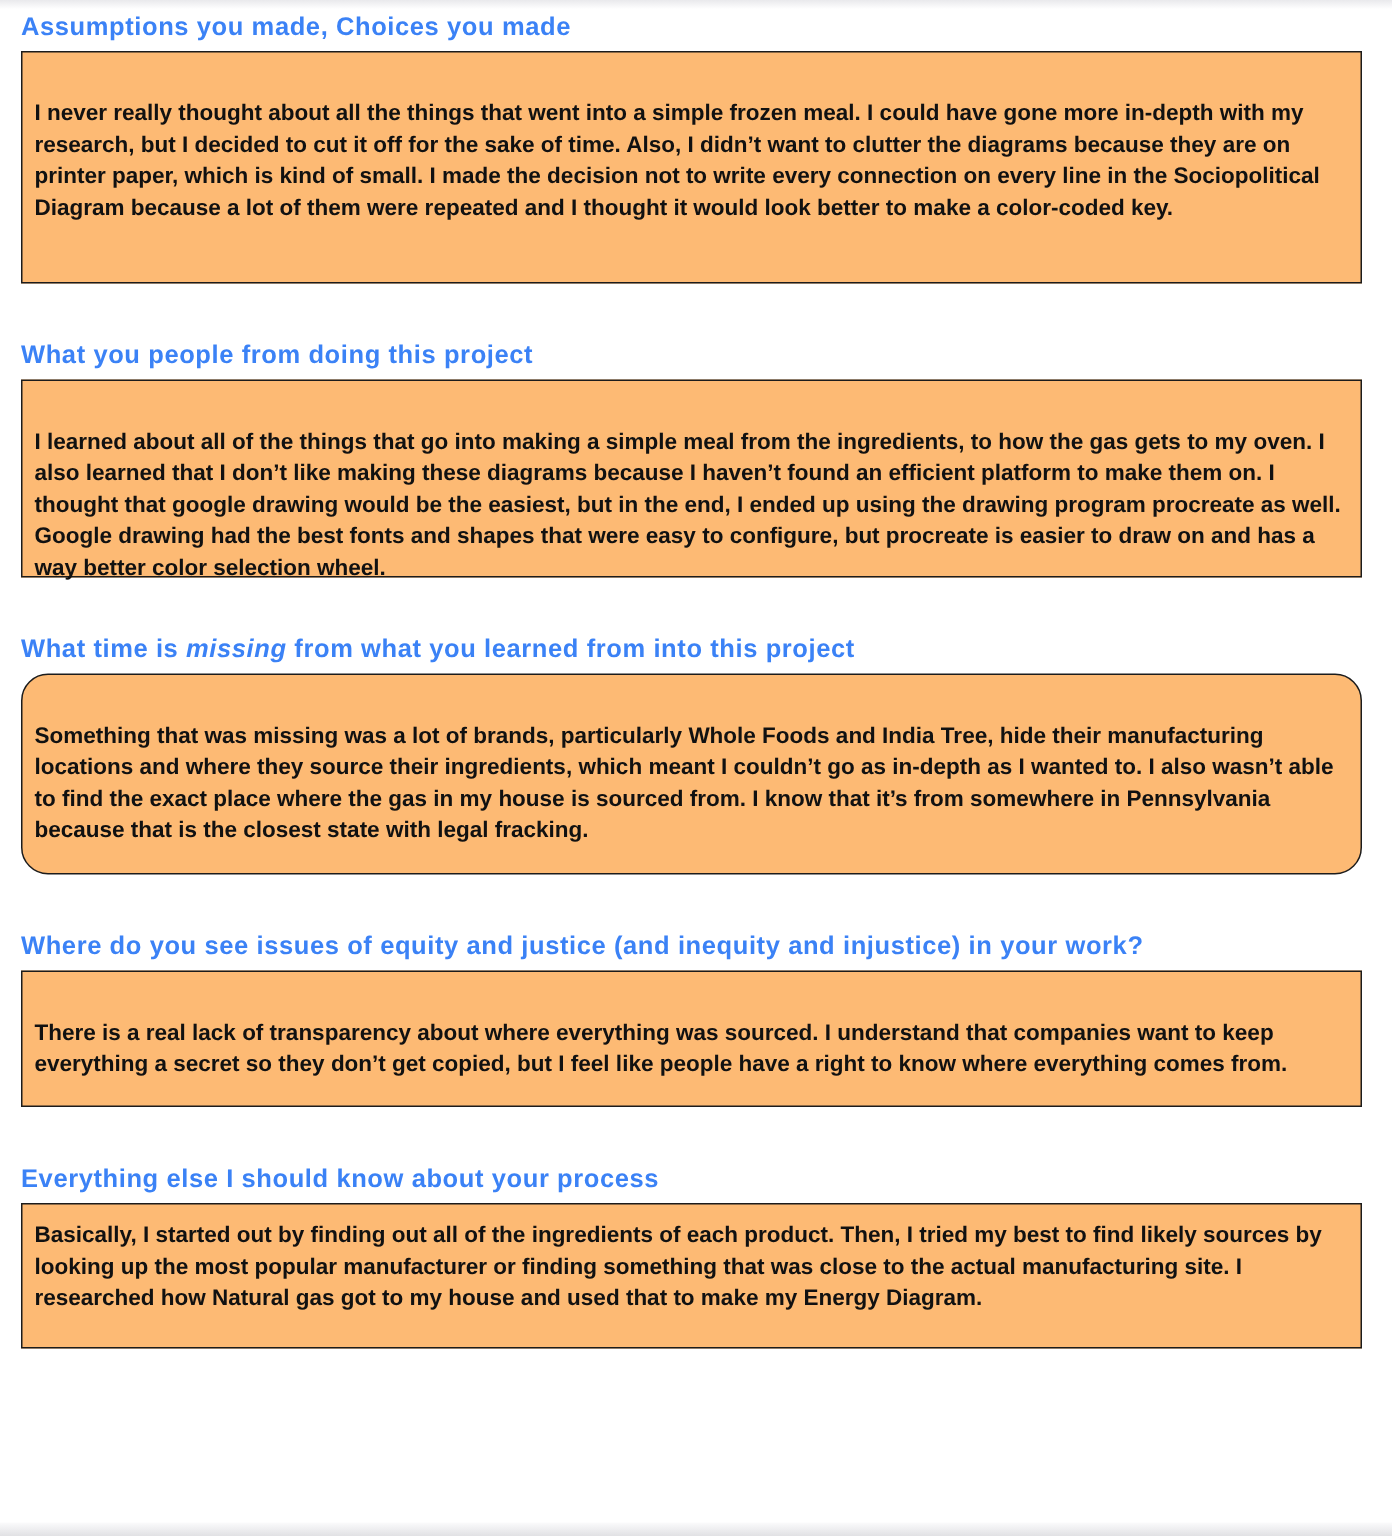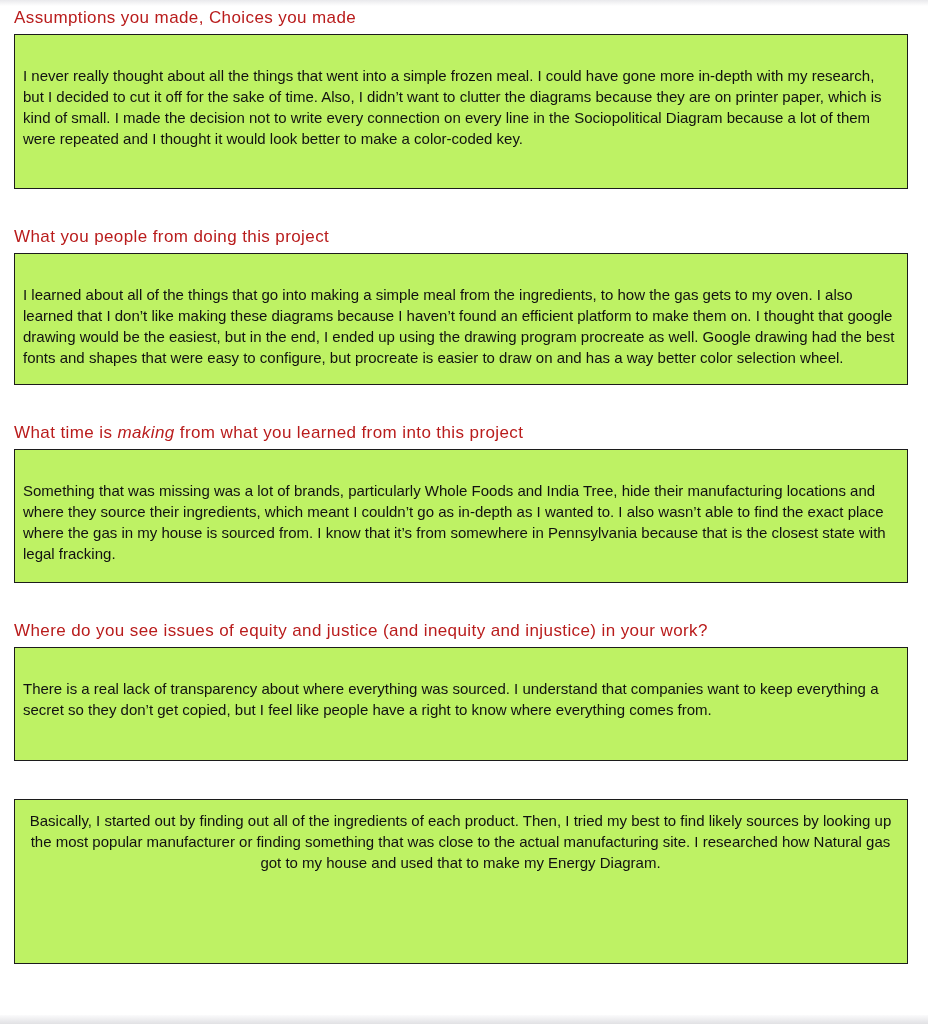--- a/index.html
+++ b/index.html
@@ -28,43 +28,44 @@
   }
   .content {
     padding: 8px 20px 0 14px;
   }
   .section {
     margin-bottom: 38px;
   }
   .heading {
     margin: 0 0 6px 0;
     font-size: 17px;
-    font-weight: normal;
+    font-weight: bold;
     line-height: 20px;
-    color: #b91c1c;
+    color: #3b82f6;
     letter-spacing: 0.4px;
   }
   .heading .em {
     font-style: italic;
   }
   .box {
     box-sizing: border-box;
     width: 100%;
     border: 1.5px solid #1c1c1c;
-    background: #bef264;
+    background: #fdba74;
     padding: 30px 9px 22px 8px;
+    font-weight: bold;
   }
   .box.short-pad {
     padding-top: 10px;
   }
   .box-1 { height: 155px; }
   .box-2 { height: 132px; }
-  .box-3 { height: 134px; }
-  .box-4 { height: 114px; }
-  .box-5 { height: 165px; text-align: center; }
+  .box-3 { height: 134px; border-radius: 18px; }
+  .box-4 { height: 91px; }
+  .box-5 { height: 97px; }
   .answer {
     margin: 0;
     font-size: 15px;
     line-height: 21px;
     color: #111111;
   }
 </style>
 </head>
 <body>
 
@@ -80,34 +81,35 @@
   </section>
 
   <section class="section">
     <h2 class="heading">What you people from doing this project</h2>
     <div class="box box-2">
       <p class="answer">I learned about all of the things that go into making a simple meal from the ingredients, to how the gas gets to my oven. I also learned that I don’t like making these diagrams because I haven’t found an efficient platform to make them on. I thought that google drawing would be the easiest, but in the end, I ended up using the drawing program procreate as well. Google drawing had the best fonts and shapes that were easy to configure, but procreate is easier to draw on and has a way better color selection wheel.</p>
     </div>
   </section>
 
   <section class="section">
-    <h2 class="heading"><span>What time is </span><span class="em">making</span><span> from what you learned from into this project</span></h2>
+    <h2 class="heading"><span>What time is </span><span class="em">missing</span><span> from what you learned from into this project</span></h2>
     <div class="box box-3">
       <p class="answer">Something that was missing was a lot of brands, particularly Whole Foods and India Tree, hide their manufacturing locations and where they source their ingredients, which meant I couldn’t go as in-depth as I wanted to. I also wasn’t able to find the exact place where the gas in my house is sourced from. I know that it’s from somewhere in Pennsylvania because that is the closest state with legal fracking.</p>
     </div>
   </section>
 
   <section class="section">
     <h2 class="heading">Where do you see issues of equity and justice (and inequity and injustice) in your work?</h2>
     <div class="box box-4">
       <p class="answer">There is a real lack of transparency about where everything was sourced. I understand that companies want to keep everything a secret so they don’t get copied, but I feel like people have a right to know where everything comes from.</p>
     </div>
   </section>
 
   <section class="section">
+    <h2 class="heading">Everything else I should know about your process</h2>
     <div class="box box-5 short-pad">
       <p class="answer">Basically, I started out by finding out all of the ingredients of each product. Then, I tried my best to find likely sources by looking up the most popular manufacturer or finding something that was close to the actual manufacturing site. I researched how Natural gas got to my house and used that to make my Energy Diagram.</p>
     </div>
   </section>
 
 </main>
 
 <div class="bottom-edge"></div>
 
 </body></html>

